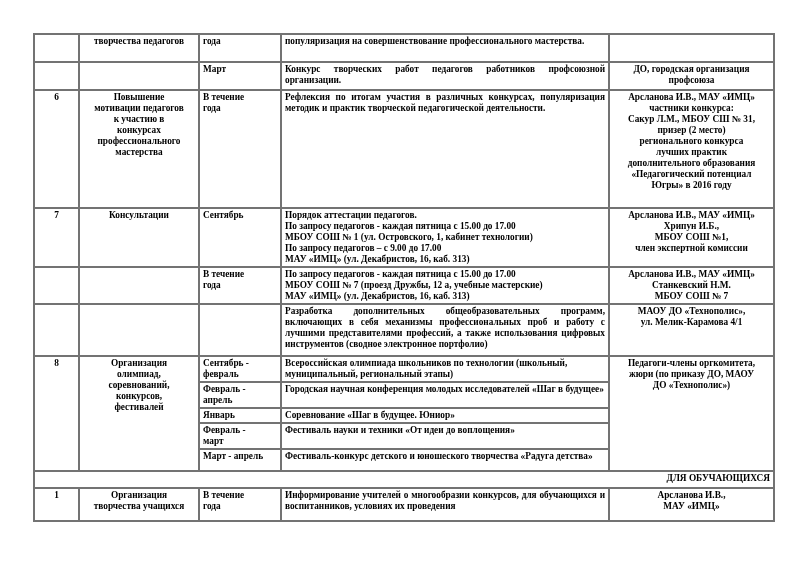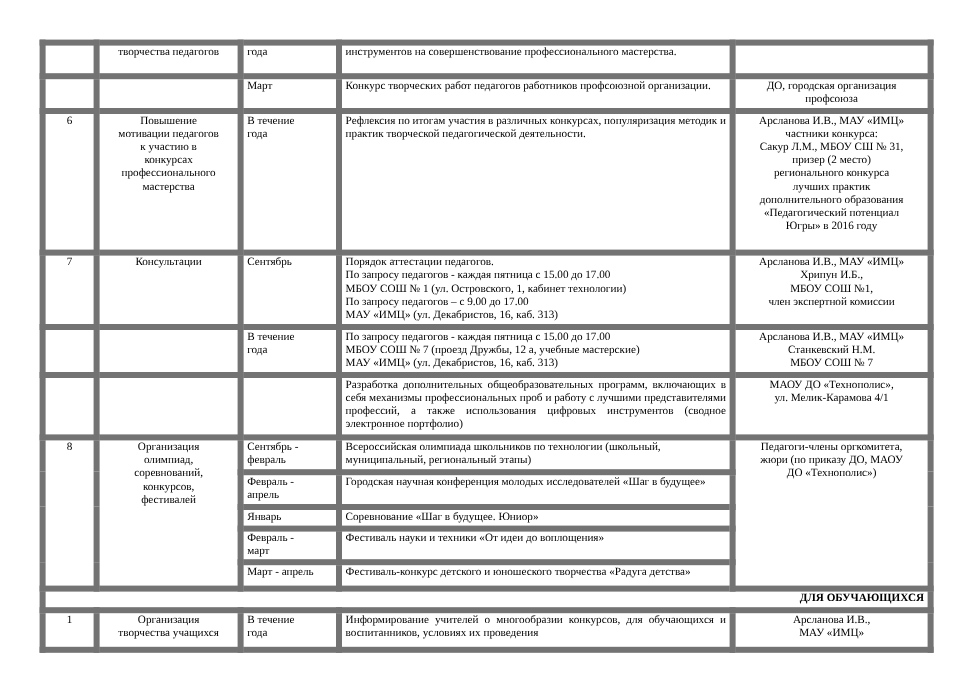--- a/index.html
+++ b/index.html
@@ -25,25 +25,26 @@
     position: absolute;
     left: 33px;
     top: 33px;
     width: 740px;
     border-collapse: collapse;
     table-layout: fixed;
     font-size: 9.3px;
     line-height: 1.18;
   }
   table.doc-table td {
-    border: 5px solid #737373;
+    border: 2px solid #737373;
     padding: 1px 3px 1px 3px;
     vertical-align: top;
     word-wrap: break-word;
     overflow-wrap: break-word;
+    font-weight: bold;
   }
   
   col.c1 { width: 45px; }
   col.c2 { width: 120px; }
   col.c3 { width: 82px; }
   col.c4 { width: 328px; }
   col.c5 { width: 165px; }
 
   td.num      { text-align: center; vertical-align: top; }
   td.name     { text-align: center; vertical-align: top; }
@@ -67,21 +68,21 @@
         <col class="c3">
         <col class="c4">
         <col class="c5">
     </colgroup>
     <tbody>
 
       <tr style="height:28px;">
         <td class="num"></td>
         <td class="name">творчества педагогов</td>
         <td class="period">года</td>
-        <td class="content">инструментов на совершенствование профессионального мастерства.</td>
+        <td class="content">популяризация на совершенствование профессионального мастерства.</td>
         <td class="resp"></td>
       </tr>
 
       <tr style="height:28px;">
         <td class="num"></td>
         <td class="name"></td>
         <td class="period">Март</td>
         <td class="content">Конкурс творческих работ педагогов работников профсоюзной организации.</td>
         <td class="resp">
             <span class="line">ДО, городская организация</span>

